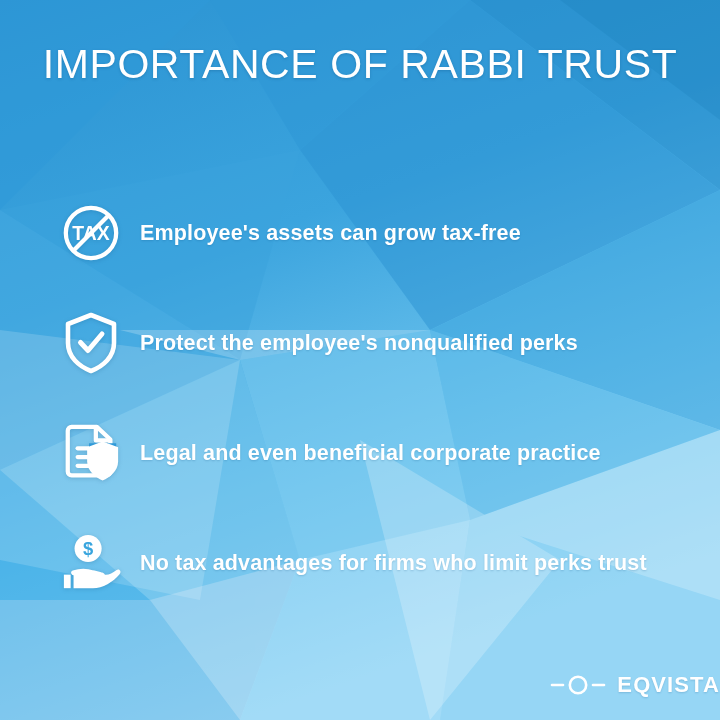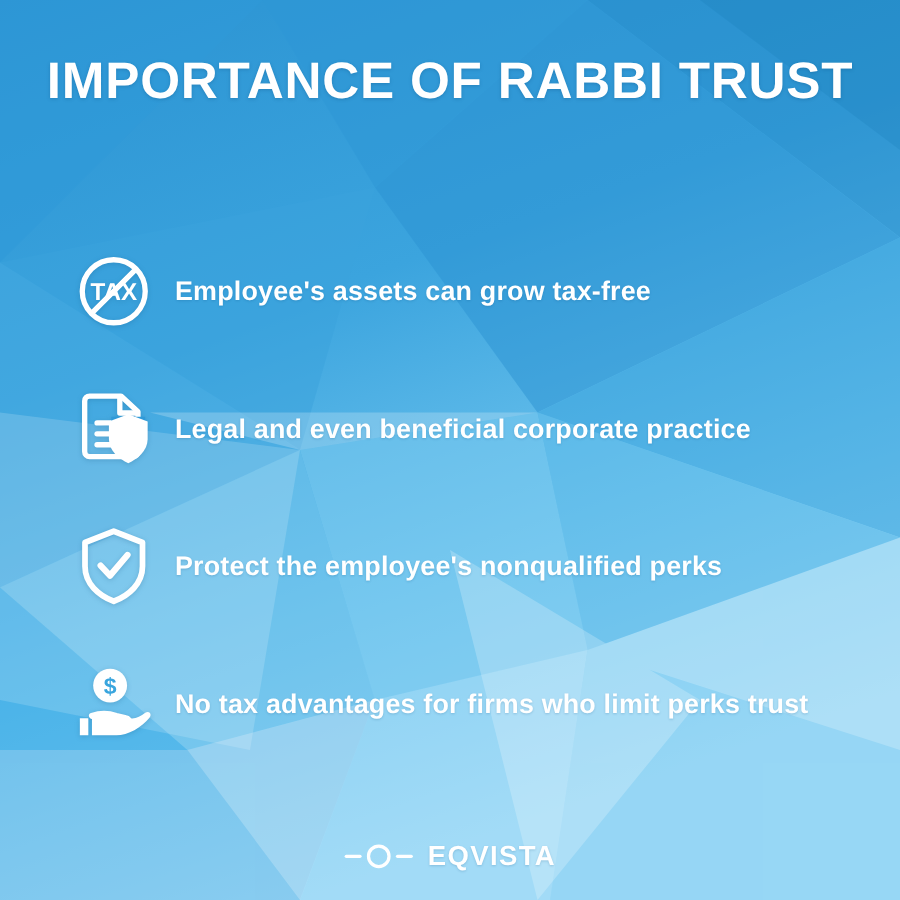--- a/index.html
+++ b/index.html
@@ -33,21 +33,21 @@
 
   
   .title {
     position: absolute;
     top: 42px;
     left: 0;
     width: 720px;
     text-align: center;
     color: #ffffff;
     font-size: 41px;
-    font-weight: bold;
+    font-weight: normal;
     letter-spacing: 0.6px;
     line-height: 1.1;
     text-shadow: 0 1px 3px rgba(10,70,115,0.28);
     white-space: nowrap;
   }
 
   
   .rows {
     position: absolute;
     top: 178px;
@@ -85,21 +85,21 @@
   }
 
   
   .footer {
     position: absolute;
     bottom: 22px;
     left: 0;
     width: 720px;
     display: flex;
     align-items: center;
-    justify-content: center;
+    justify-content: flex-end;
     gap: 11px;
   }
   .logo-mark {
     display: flex;
     align-items: center;
   }
   .logo-mark svg {
     display: block;
   }
   .logo-word {
@@ -168,41 +168,41 @@
             <circle cx="32" cy="32" r="26" fill="none" stroke="#ffffff" stroke-width="4.4"></circle>
             <text x="32" y="39.5" text-anchor="middle" font-family="Liberation Sans, sans-serif" font-size="20" font-weight="bold" fill="#ffffff">TAX</text>
             <line x1="14.5" y1="49.5" x2="49.5" y2="14.5" stroke="#ffffff" stroke-width="4.4" stroke-linecap="round"></line>
           </svg>
         </div>
         <div class="row-text">Employee's assets can grow tax-free</div>
       </div>
 
       <div class="row">
         <div class="icon-box">
+          <svg width="58" height="64" viewBox="0 0 58 64" aria-hidden="true">
+            <path d="M29 4 L52 13 V32 C52 46 41 55.5 29 60 C17 55.5 6 46 6 32 V13 Z" fill="none" stroke="#ffffff" stroke-width="4.6" stroke-linejoin="round"></path>
+            <path d="M18.5 31.5 L26 39.5 L40 23" fill="none" stroke="#ffffff" stroke-width="5" stroke-linecap="round" stroke-linejoin="round"></path>
+          </svg>
+        </div>
+        <div class="row-text">Protect the employee's nonqualified perks</div>
+      </div>
+
+      <div class="row">
+        <div class="icon-box">
           <svg width="62" height="62" viewBox="0 0 64 64" aria-hidden="true">
             <path d="M8 9 A4 4 0 0 1 12 5 H38 L52 18 V51 A4 4 0 0 1 48 55 H12 A4 4 0 0 1 8 51 Z" fill="none" stroke="#ffffff" stroke-width="4.4" stroke-linejoin="round"></path>
             <path d="M37 5 V19 H52" fill="none" stroke="#ffffff" stroke-width="4.4" stroke-linejoin="round"></path>
             <rect x="16" y="25" width="22" height="4.4" rx="2.2" fill="#ffffff"></rect>
             <rect x="16" y="34" width="22" height="4.4" rx="2.2" fill="#ffffff"></rect>
             <rect x="16" y="43" width="22" height="4.4" rx="2.2" fill="#ffffff"></rect>
             <path d="M30 22 H58 V40 C58 50 48 56 44 58 C40 56 30 50 30 40 Z" fill="#2f9ad9" stroke="none"></path>
             <path d="M44 20 L60 26 V40.5 C60 50.5 51.5 57 44 60.5 C36.5 57 28 50.5 28 40.5 V26 Z" fill="#ffffff" stroke="none"></path>
           </svg>
         </div>
         <div class="row-text">Legal and even beneficial corporate practice</div>
-      </div>
-
-      <div class="row">
-        <div class="icon-box">
-          <svg width="58" height="64" viewBox="0 0 58 64" aria-hidden="true">
-            <path d="M29 4 L52 13 V32 C52 46 41 55.5 29 60 C17 55.5 6 46 6 32 V13 Z" fill="none" stroke="#ffffff" stroke-width="4.6" stroke-linejoin="round"></path>
-            <path d="M18.5 31.5 L26 39.5 L40 23" fill="none" stroke="#ffffff" stroke-width="5" stroke-linecap="round" stroke-linejoin="round"></path>
-          </svg>
-        </div>
-        <div class="row-text">Protect the employee's nonqualified perks</div>
       </div>
 
       <div class="row">
         <div class="icon-box">
           <svg width="66" height="62" viewBox="0 0 68 64" aria-hidden="true">
             <circle cx="31" cy="17" r="14" fill="#ffffff"></circle>
             <text x="31" y="24" text-anchor="middle" font-family="Liberation Sans, sans-serif" font-size="19" font-weight="bold" fill="#39a5de">$</text>
             <path d="M6 44 H13 V58 H6 Z" fill="#ffffff"></path>
             <path d="M16 42 C22 40 30 40 36 42 L44 44 C47 44.6 47 48.5 44 49 L31 50" fill="none" stroke="#ffffff" stroke-width="5" stroke-linecap="round" stroke-linejoin="round"></path>
             <path d="M16 42 C24 38 36 39 44 43 C50 45.6 55 43.5 60 39.5

